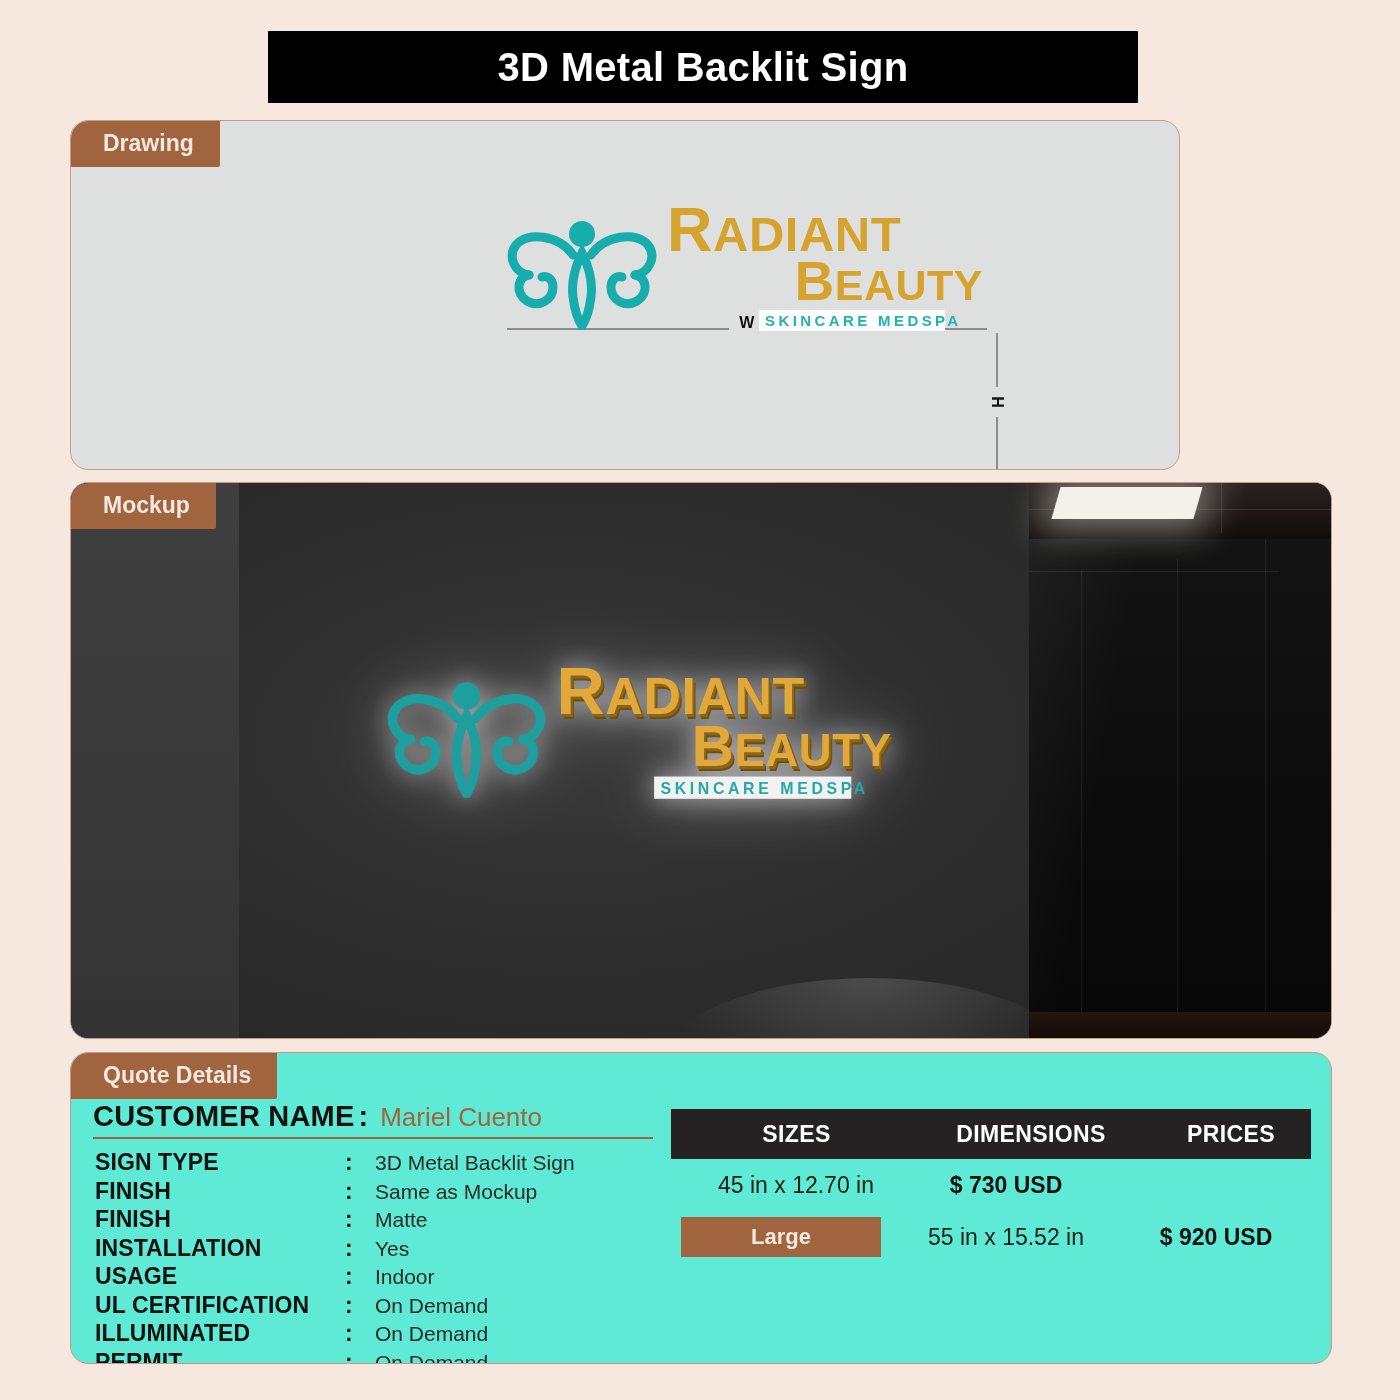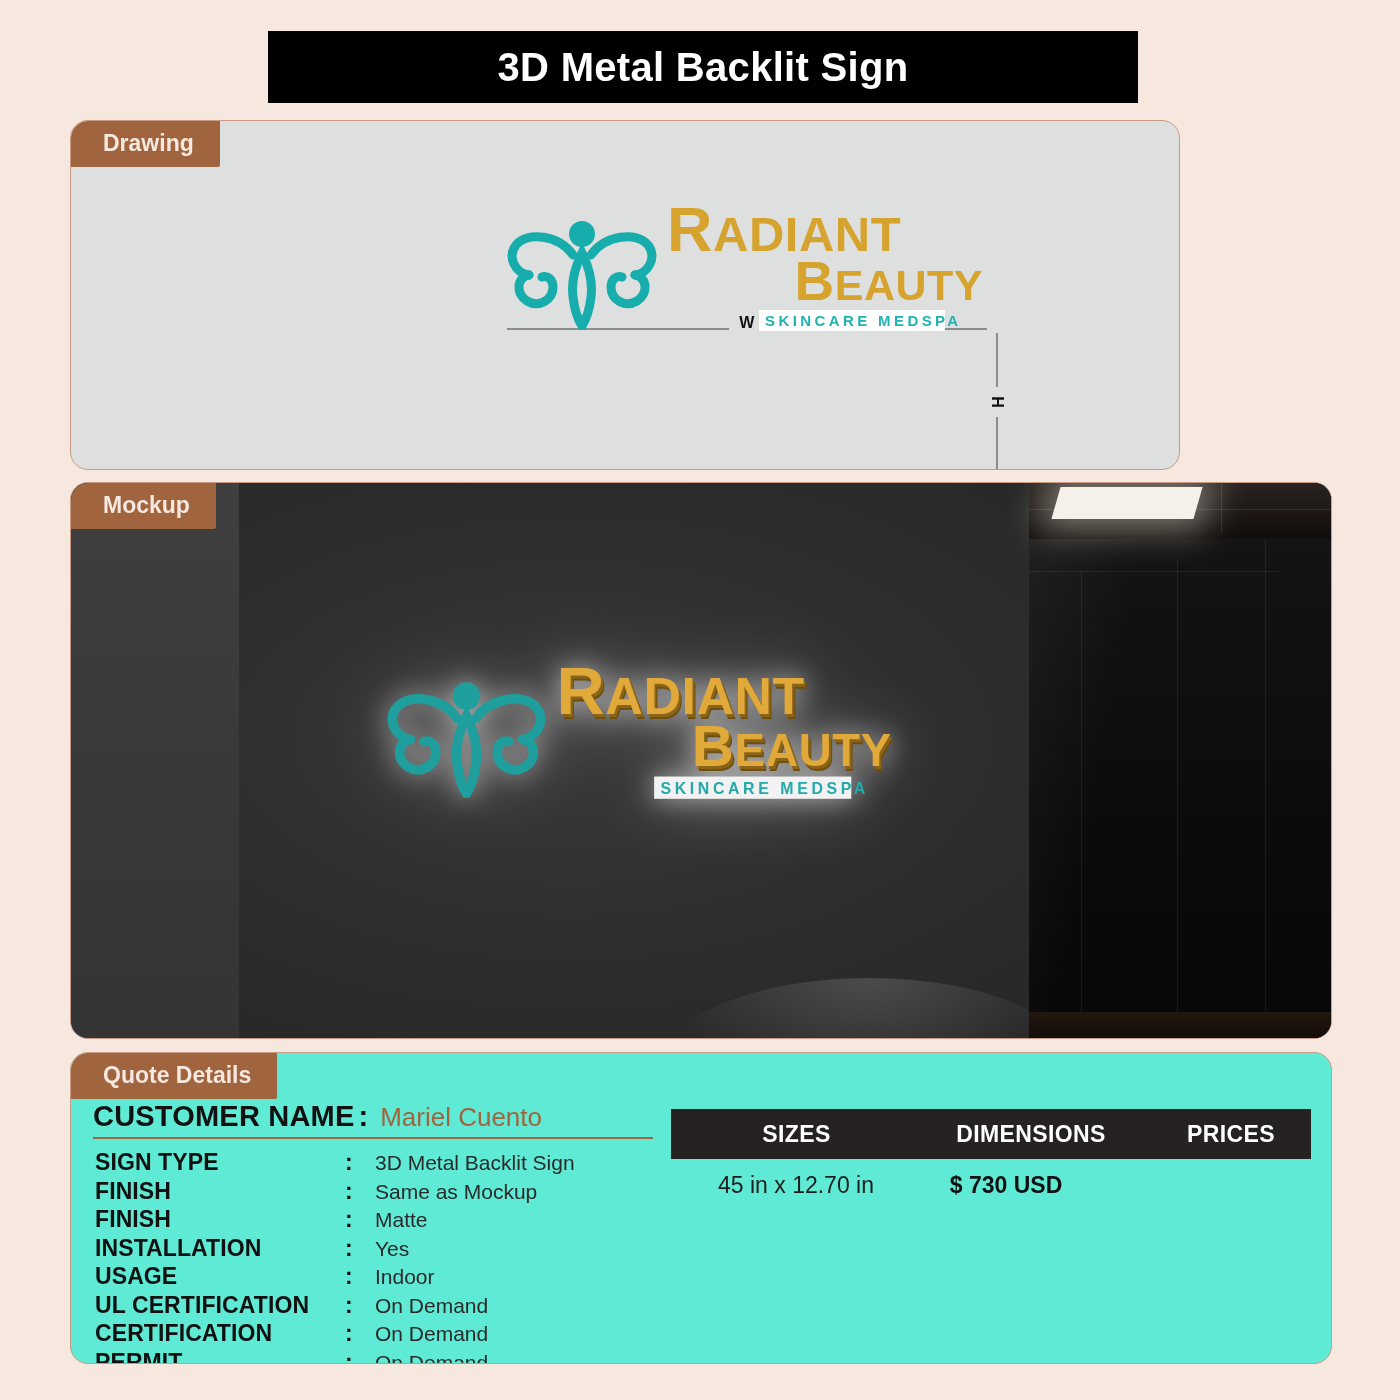--- a/index.html
+++ b/index.html
@@ -319,21 +319,21 @@
       <span class="spec-key">USAGE</span>
       <span class="spec-colon">:</span>
       <span class="spec-val">Indoor</span>
     </div>
     <div class="spec-row">
       <span class="spec-key">UL CERTIFICATION</span>
       <span class="spec-colon">:</span>
       <span class="spec-val">On Demand</span>
     </div>
     <div class="spec-row">
-      <span class="spec-key">CERTIFICATION</span>
+      <span class="spec-key">ILLUMINATED</span>
       <span class="spec-colon">:</span>
       <span class="spec-val">On Demand</span>
     </div>
     <div class="spec-row">
       <span class="spec-key">PERMIT</span>
       <span class="spec-colon">:</span>
       <span class="spec-val">On Demand</span>
     </div>
   </div>
 
@@ -341,14 +341,19 @@
     <div class="ptable-head">
       <div class="col-size">SIZES</div>
       <div class="col-dim">DIMENSIONS</div>
       <div class="col-price">PRICES</div>
     </div>
 
     <div class="prow">
       <div class="dim">45 in x 12.70 in</div>
       <div class="price">$ 730 USD</div>
     </div>
+    <div class="prow">
+      <div class="size-chip">Large</div>
+      <div class="dim">55 in x 15.52 in</div>
+      <div class="price">$ 920 USD</div>
+    </div>
   </div>
 </div>
 
 </body></html>

